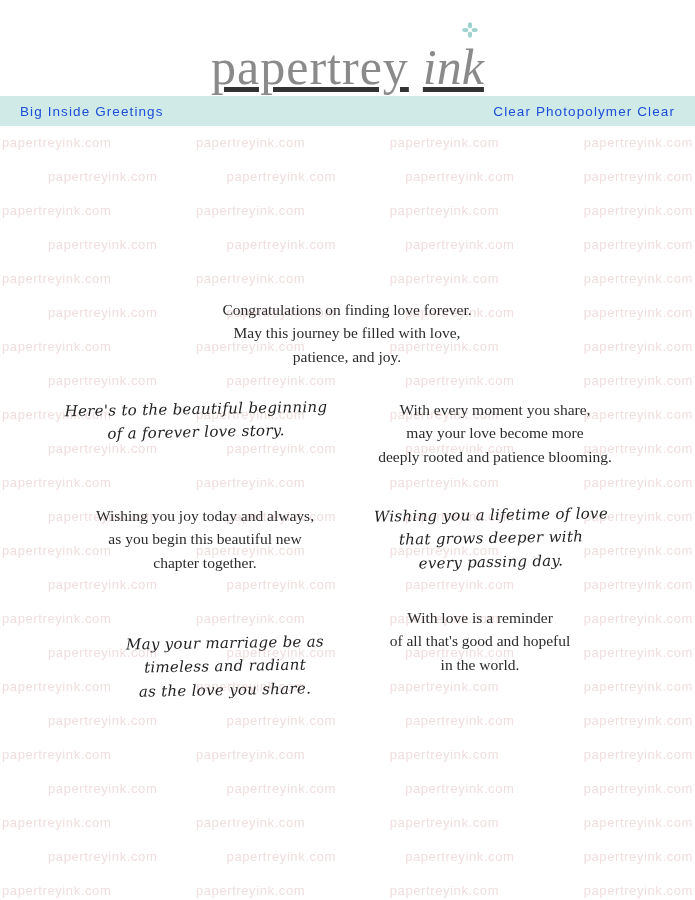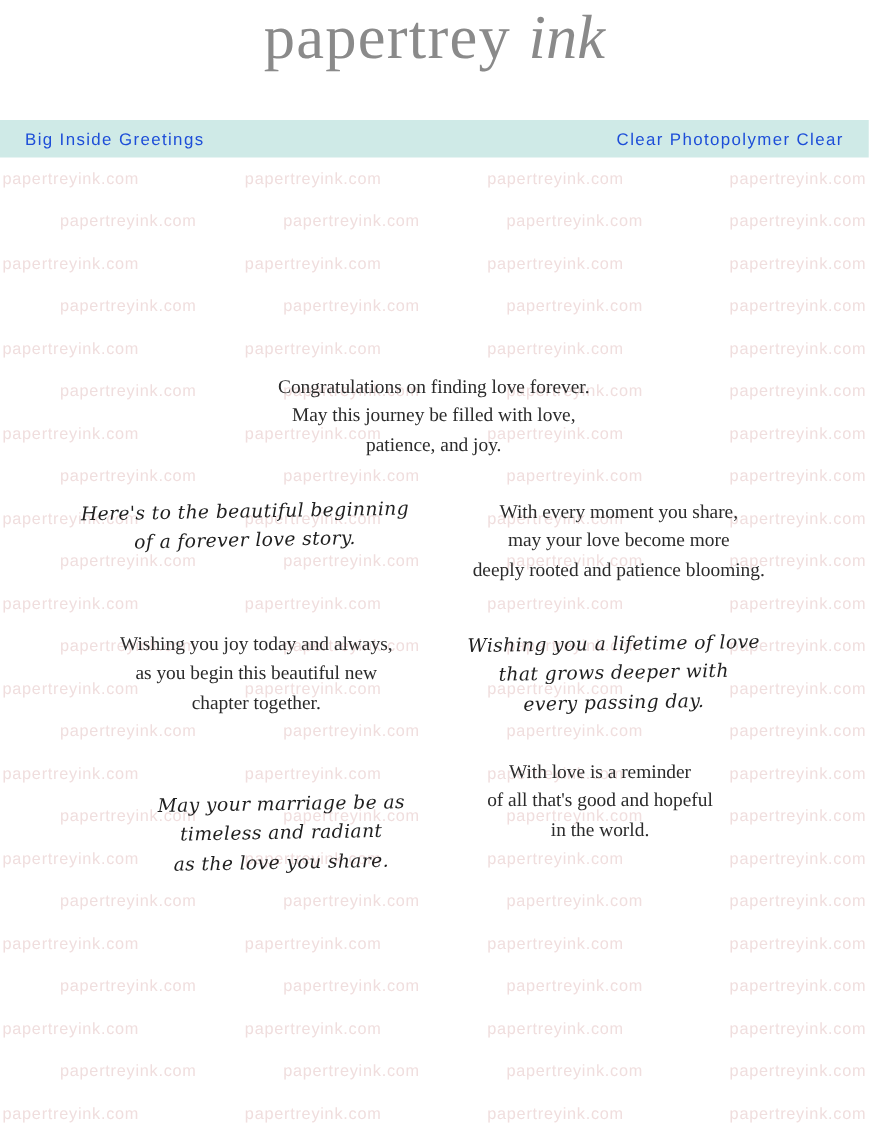--- a/index.html
+++ b/index.html
@@ -20,23 +20,24 @@
     position: relative;
     width: 695px;
     height: 900px;
     background: #ffffff;
   }
 
   
   .logo-area {
     height: 96px;
     display: flex;
-    align-items: flex-start;
+    align-items: flex-end;
     justify-content: center;
     position: relative;
+    text-decoration: underline;
   }
   .logo {
     display: flex;
     align-items: baseline;
     justify-content: center;
     position: relative;
   }
   .logo-papertrey {
     font-family: "Liberation Serif", serif;
     font-size: 50px;

